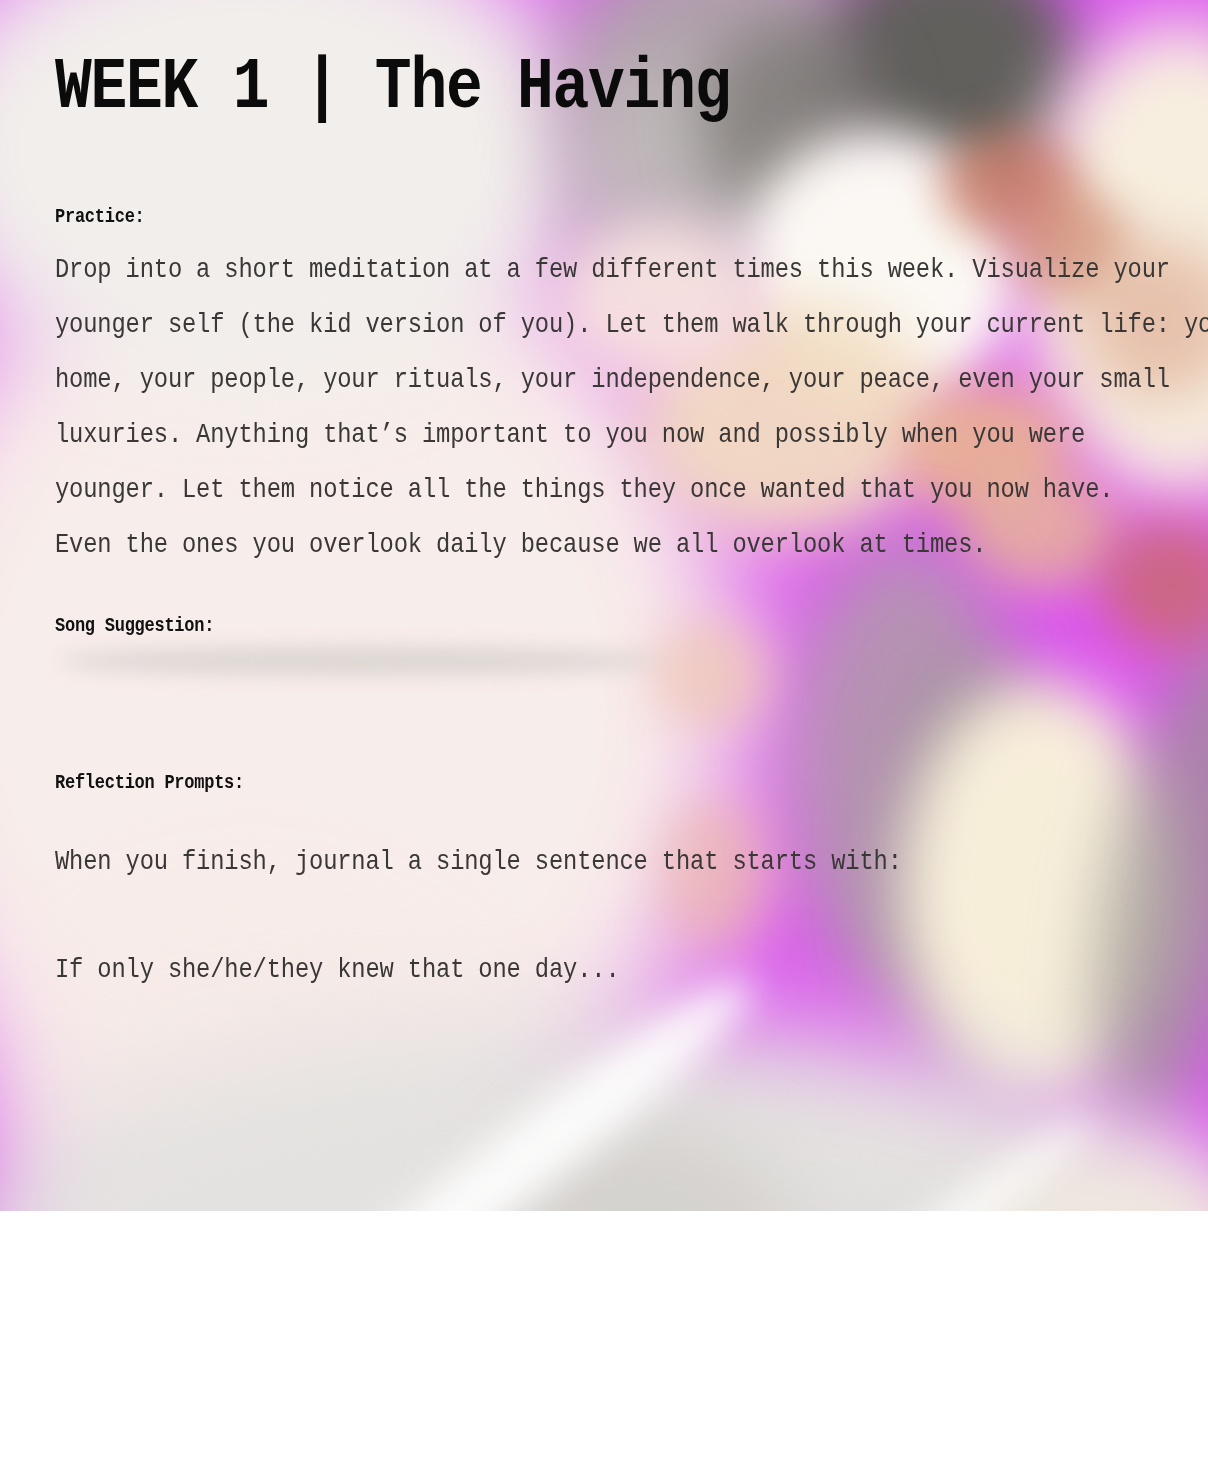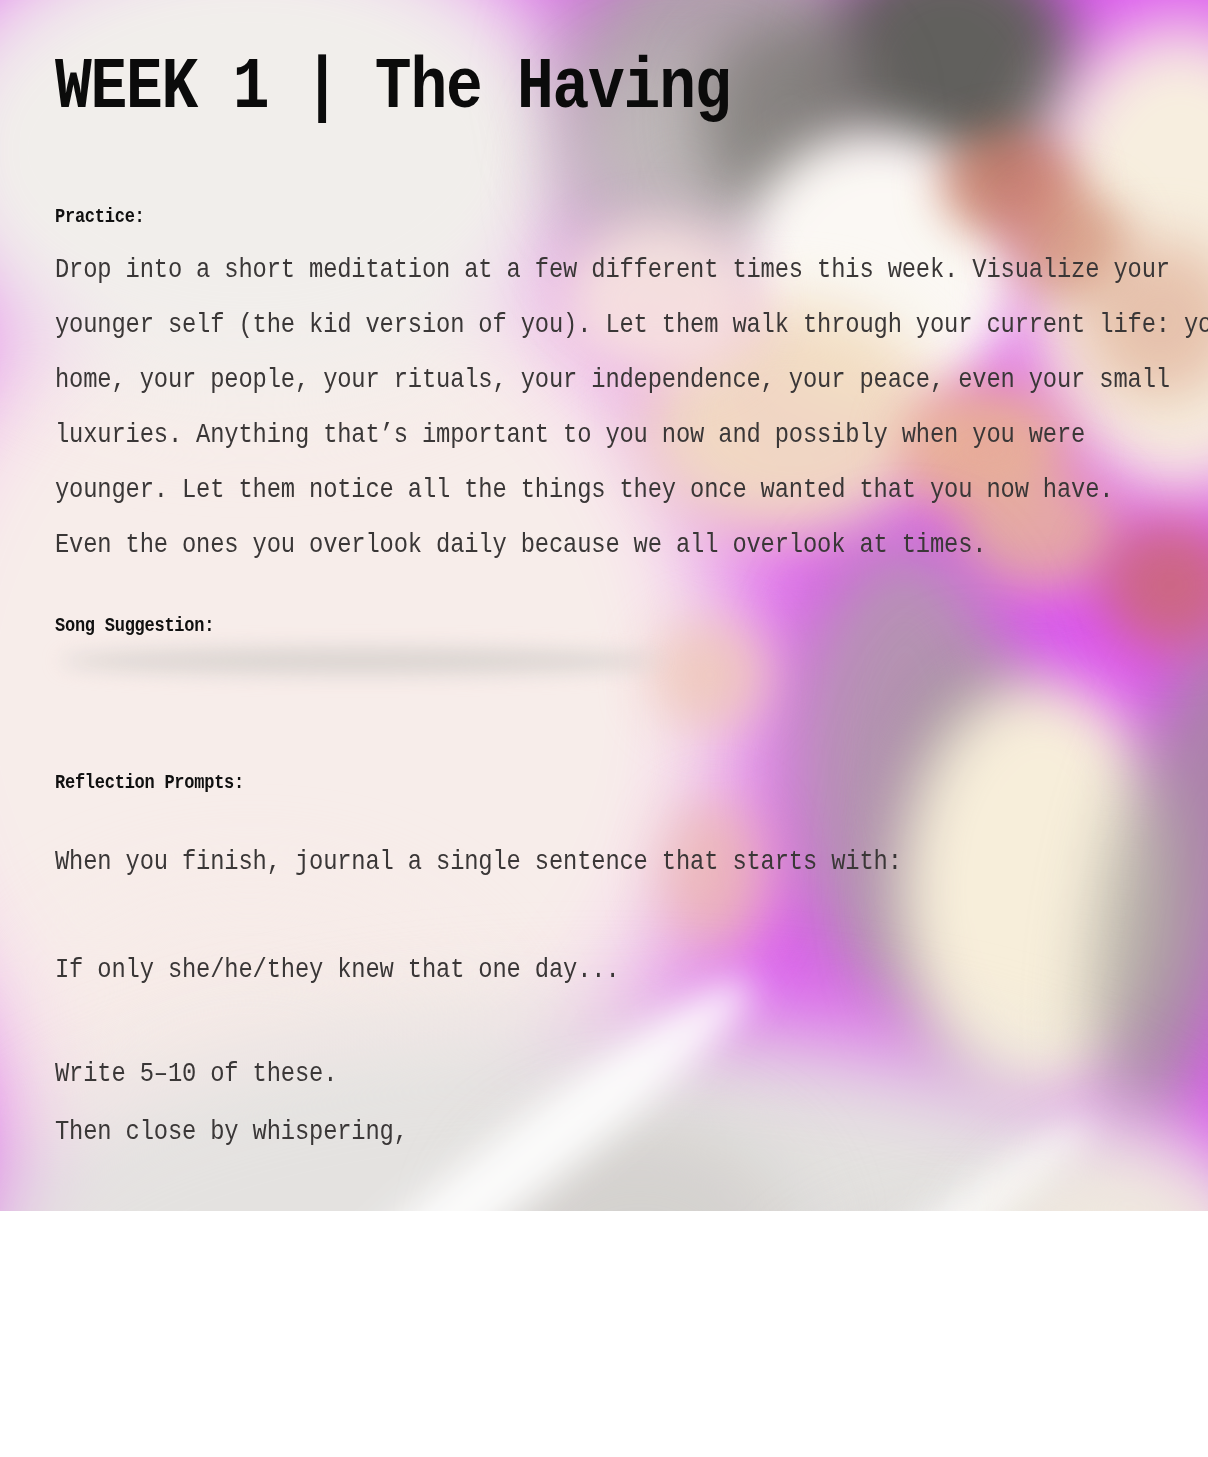--- a/index.html
+++ b/index.html
@@ -122,22 +122,18 @@
 
     <div class="block heading pos-refl-heading">
       <span class="squeeze">Reflection Prompts:</span>
     </div>
     <div class="block body-text pos-refl-intro">
       <span class="squeeze">When you finish, journal a single sentence that starts with:</span>
     </div>
     <div class="block body-text pos-refl-prompt">
       <span class="squeeze">If only she/he/they knew that one day...</span>
     </div>
-    <div class="block body-text pos-refl-instr">
-      <span class="squeeze">Write 5–10 of these.
-Then close by whispering,</span>
-    </div>
     <div class="block body-text pos-closing">
       <span class="squeeze">“I already have it all.”</span>
     </div>
 
   </div>
 </div>
 
 </body></html>

